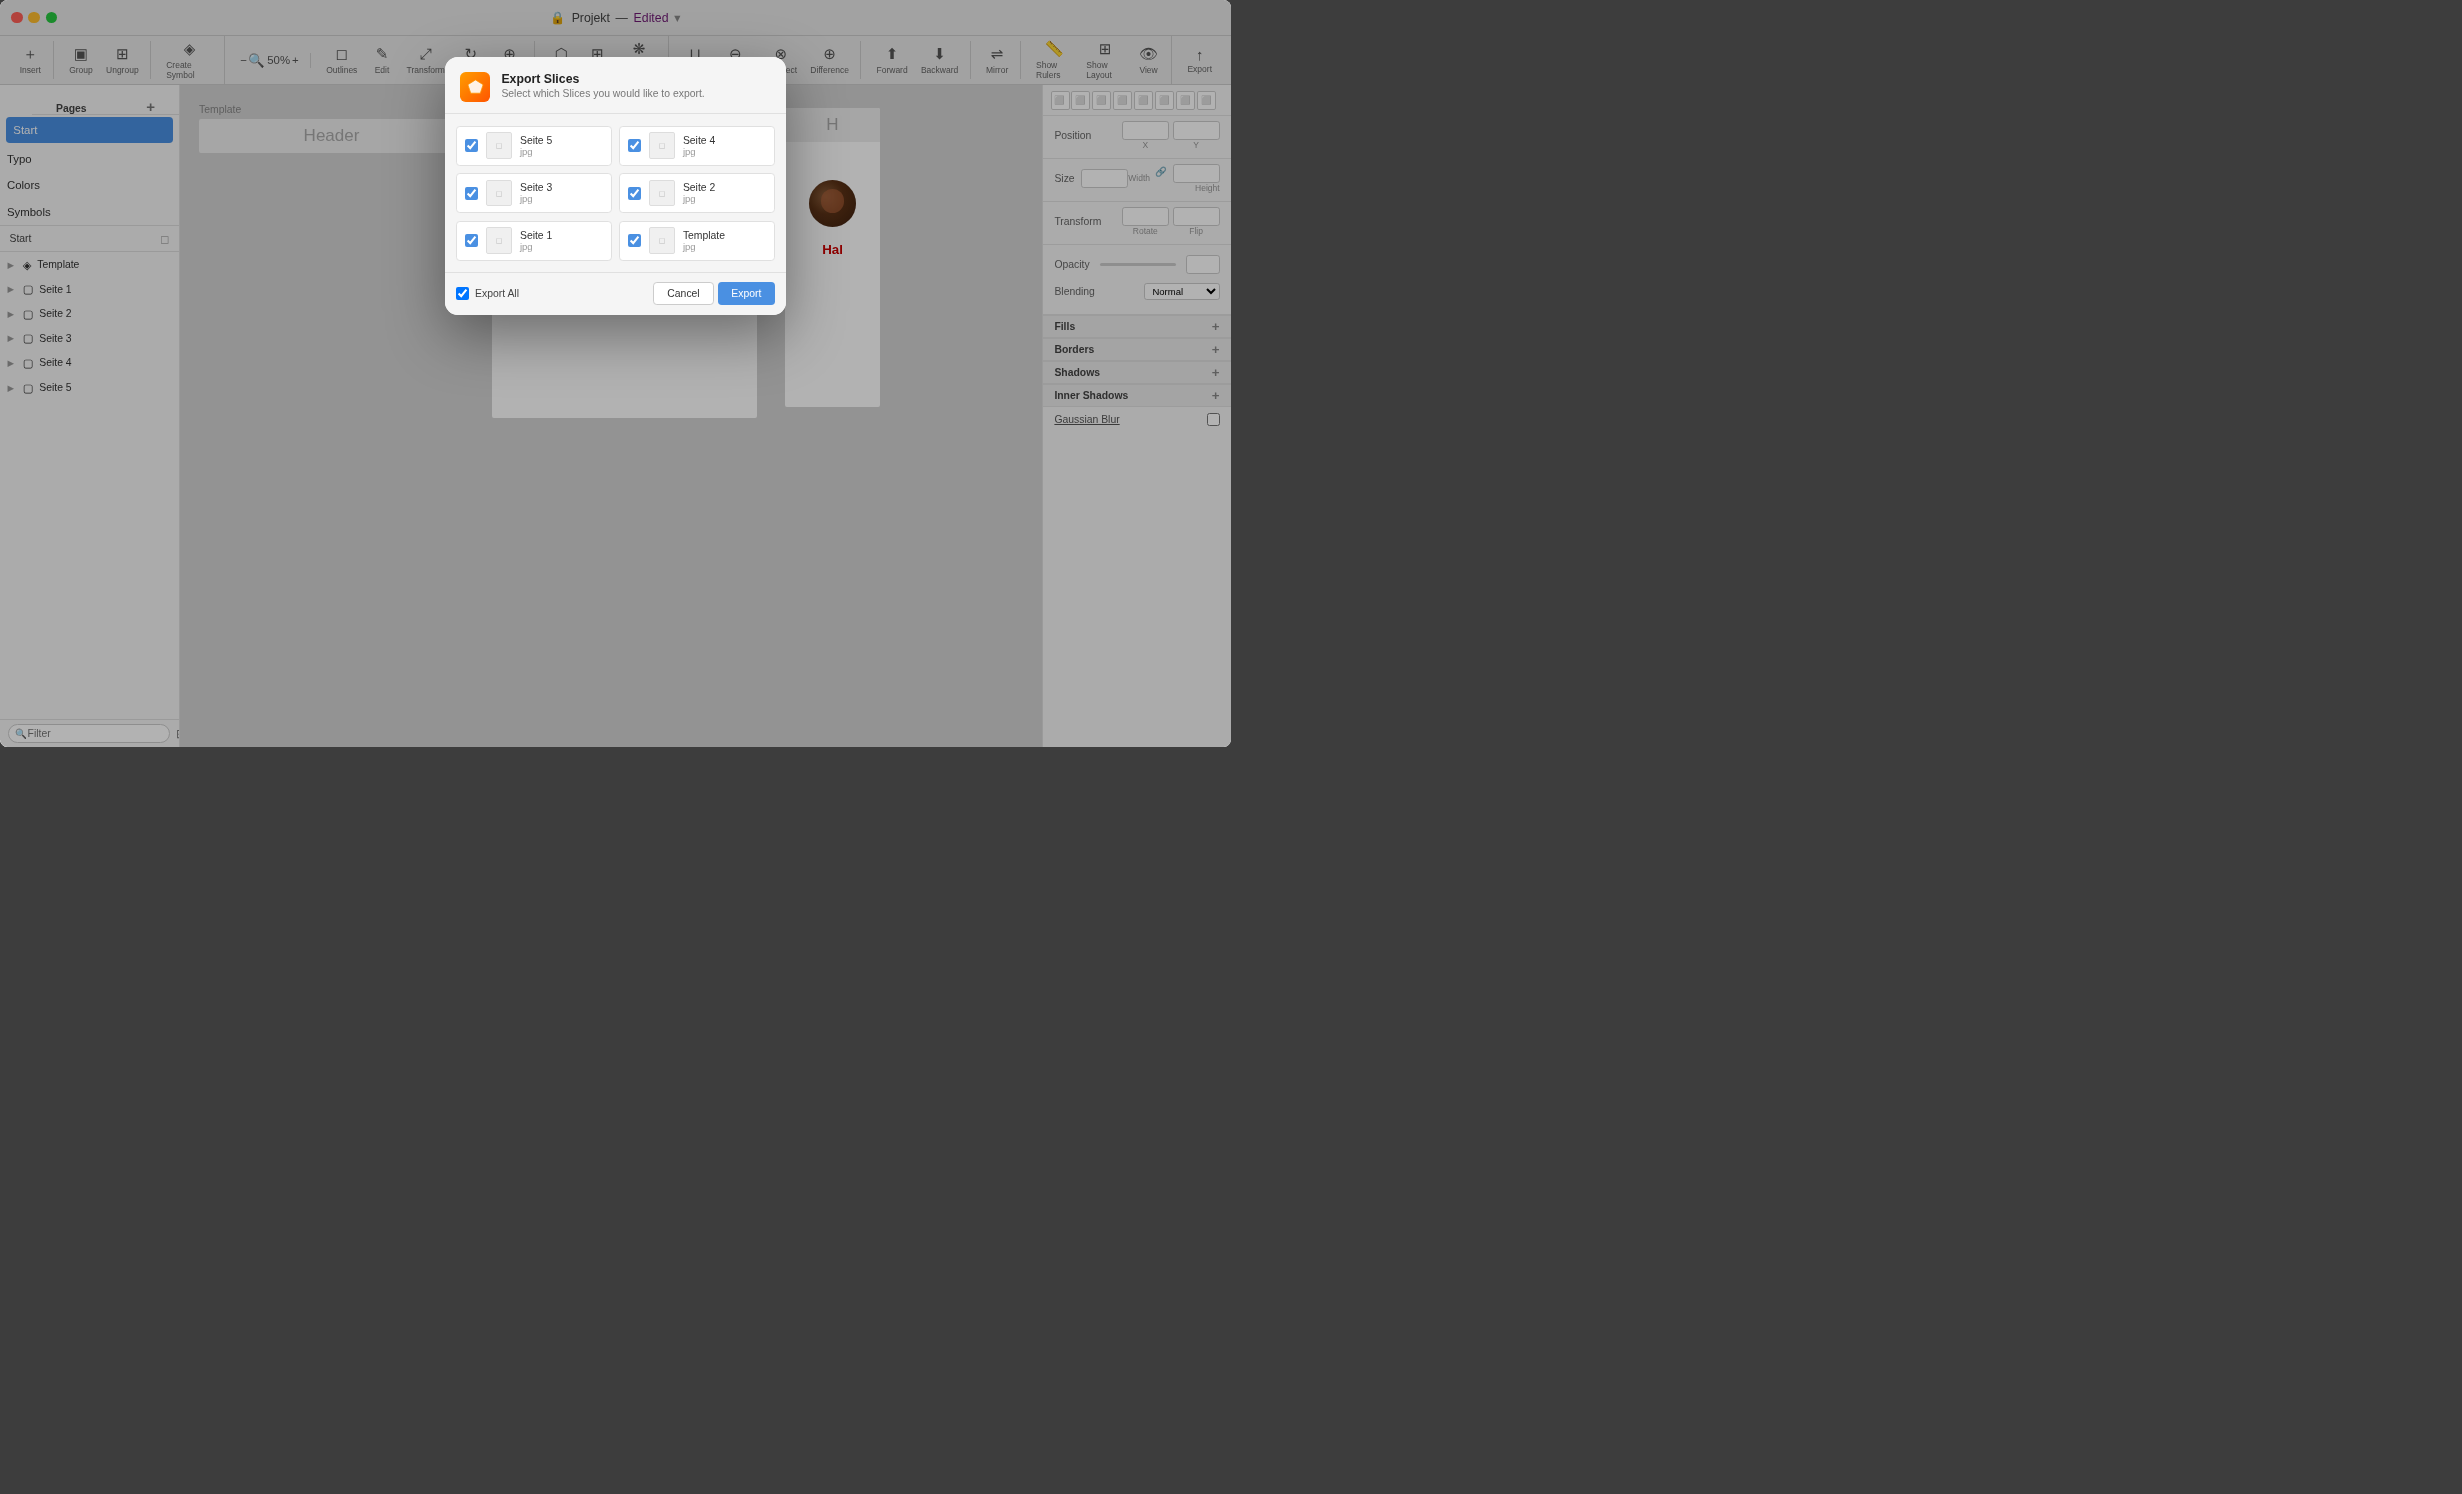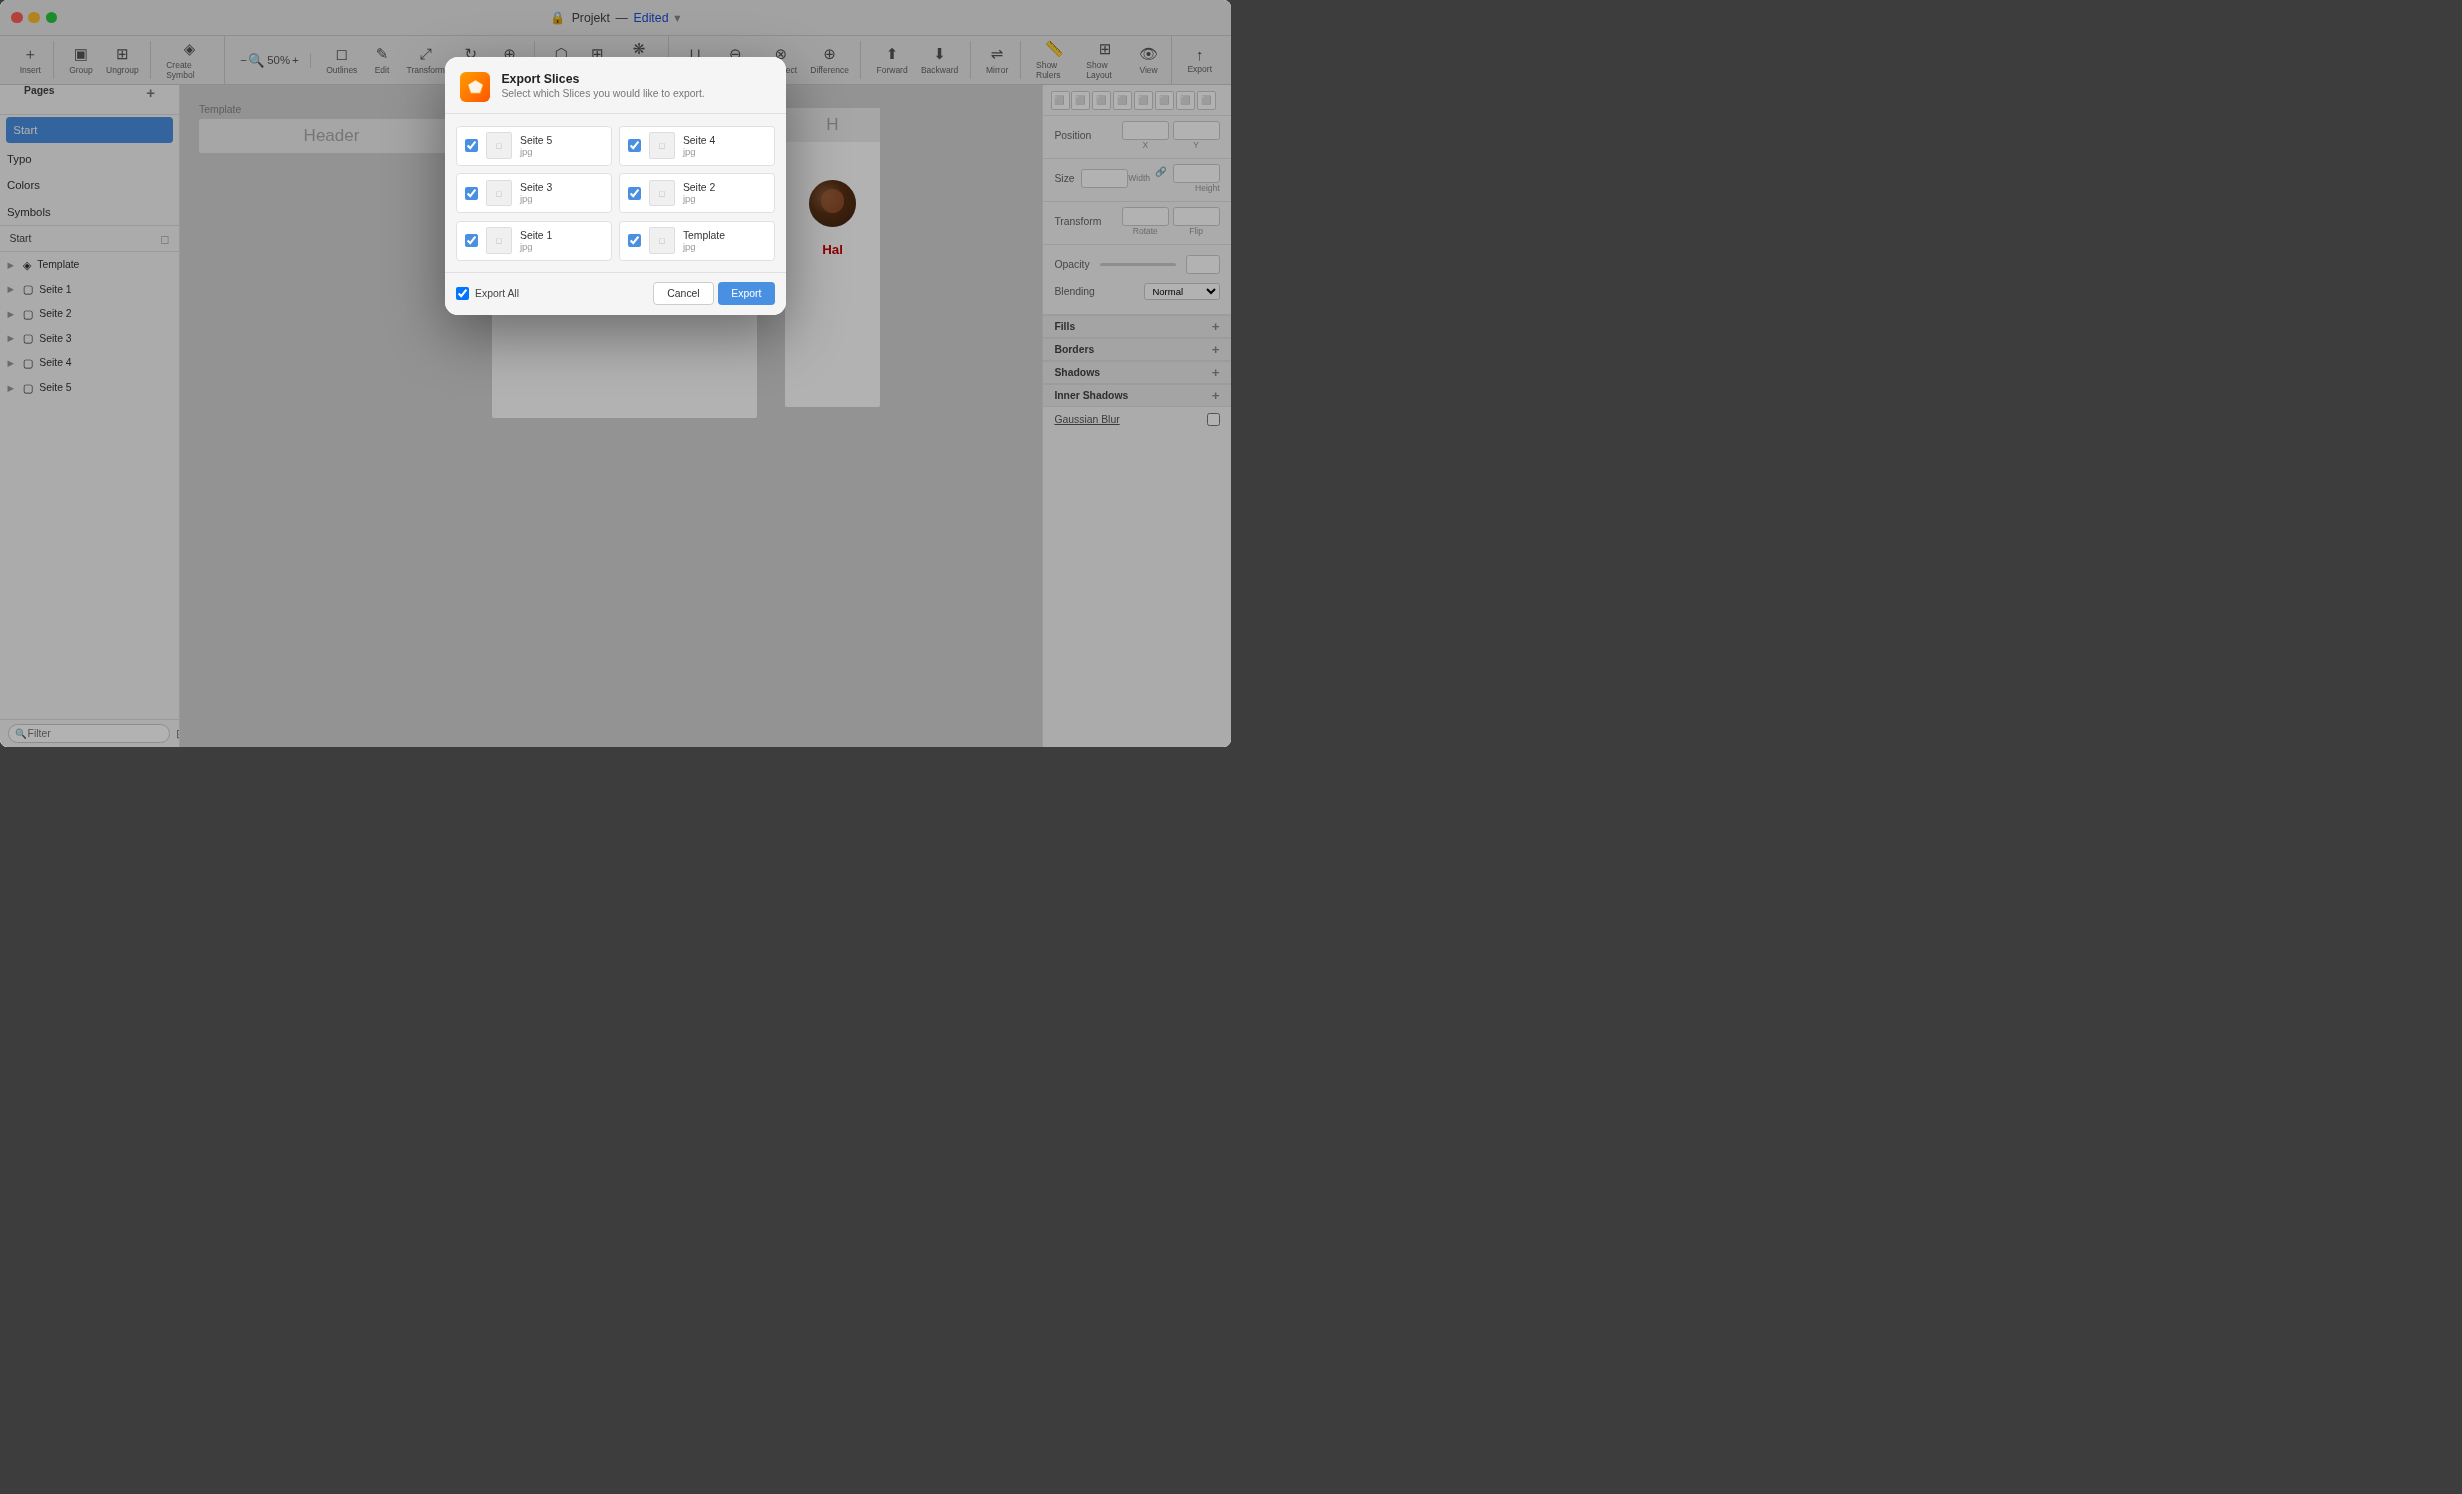--- a/index.html
+++ b/index.html
@@ -116,27 +116,28 @@
       border-right: 0.9px solid #ddd;
       display: flex;
       flex-direction: column;
       flex-shrink: 0;
     }
 
     
     .panel-header {
       height: 30px;
       display: flex;
-      align-items: flex-start;
+      align-items: flex-end;
       justify-content: space-between;
       padding: 0 24px;
       border-bottom: 0.9px solid #ddd;
       font-size: 10.4px;
       font-weight: 600;
       color: #444;
+      margin-left: 32px;
     }
     .panel-header-add {
       font-size: 15px;
       color: #777;
       cursor: pointer;
       line-height: 1;
     }
 
     .pages-list {
       flex: 0 0 auto;
@@ -582,21 +583,21 @@
   <div class="title-bar">
     <div class="traffic-lights">
       <div class="traffic-light tl-close"></div>
       <div class="traffic-light tl-min"></div>
       <div class="traffic-light tl-max"></div>
     </div>
     <div class="title-text">
       <span>🔒</span>
       <span>Projekt</span>
       <span>—</span>
-      <span style="color:#1d4ed8">Edited</span>
+      <span style="color:#701a75">Edited</span>
       <span style="color:#888">▾</span>
     </div>
   </div>
 
   <div class="toolbar">
     <div class="toolbar-group">
       <div class="tb-btn">
         <span class="tb-icon">＋</span>
         <span class="tb-label">Insert</span>
       </div>

